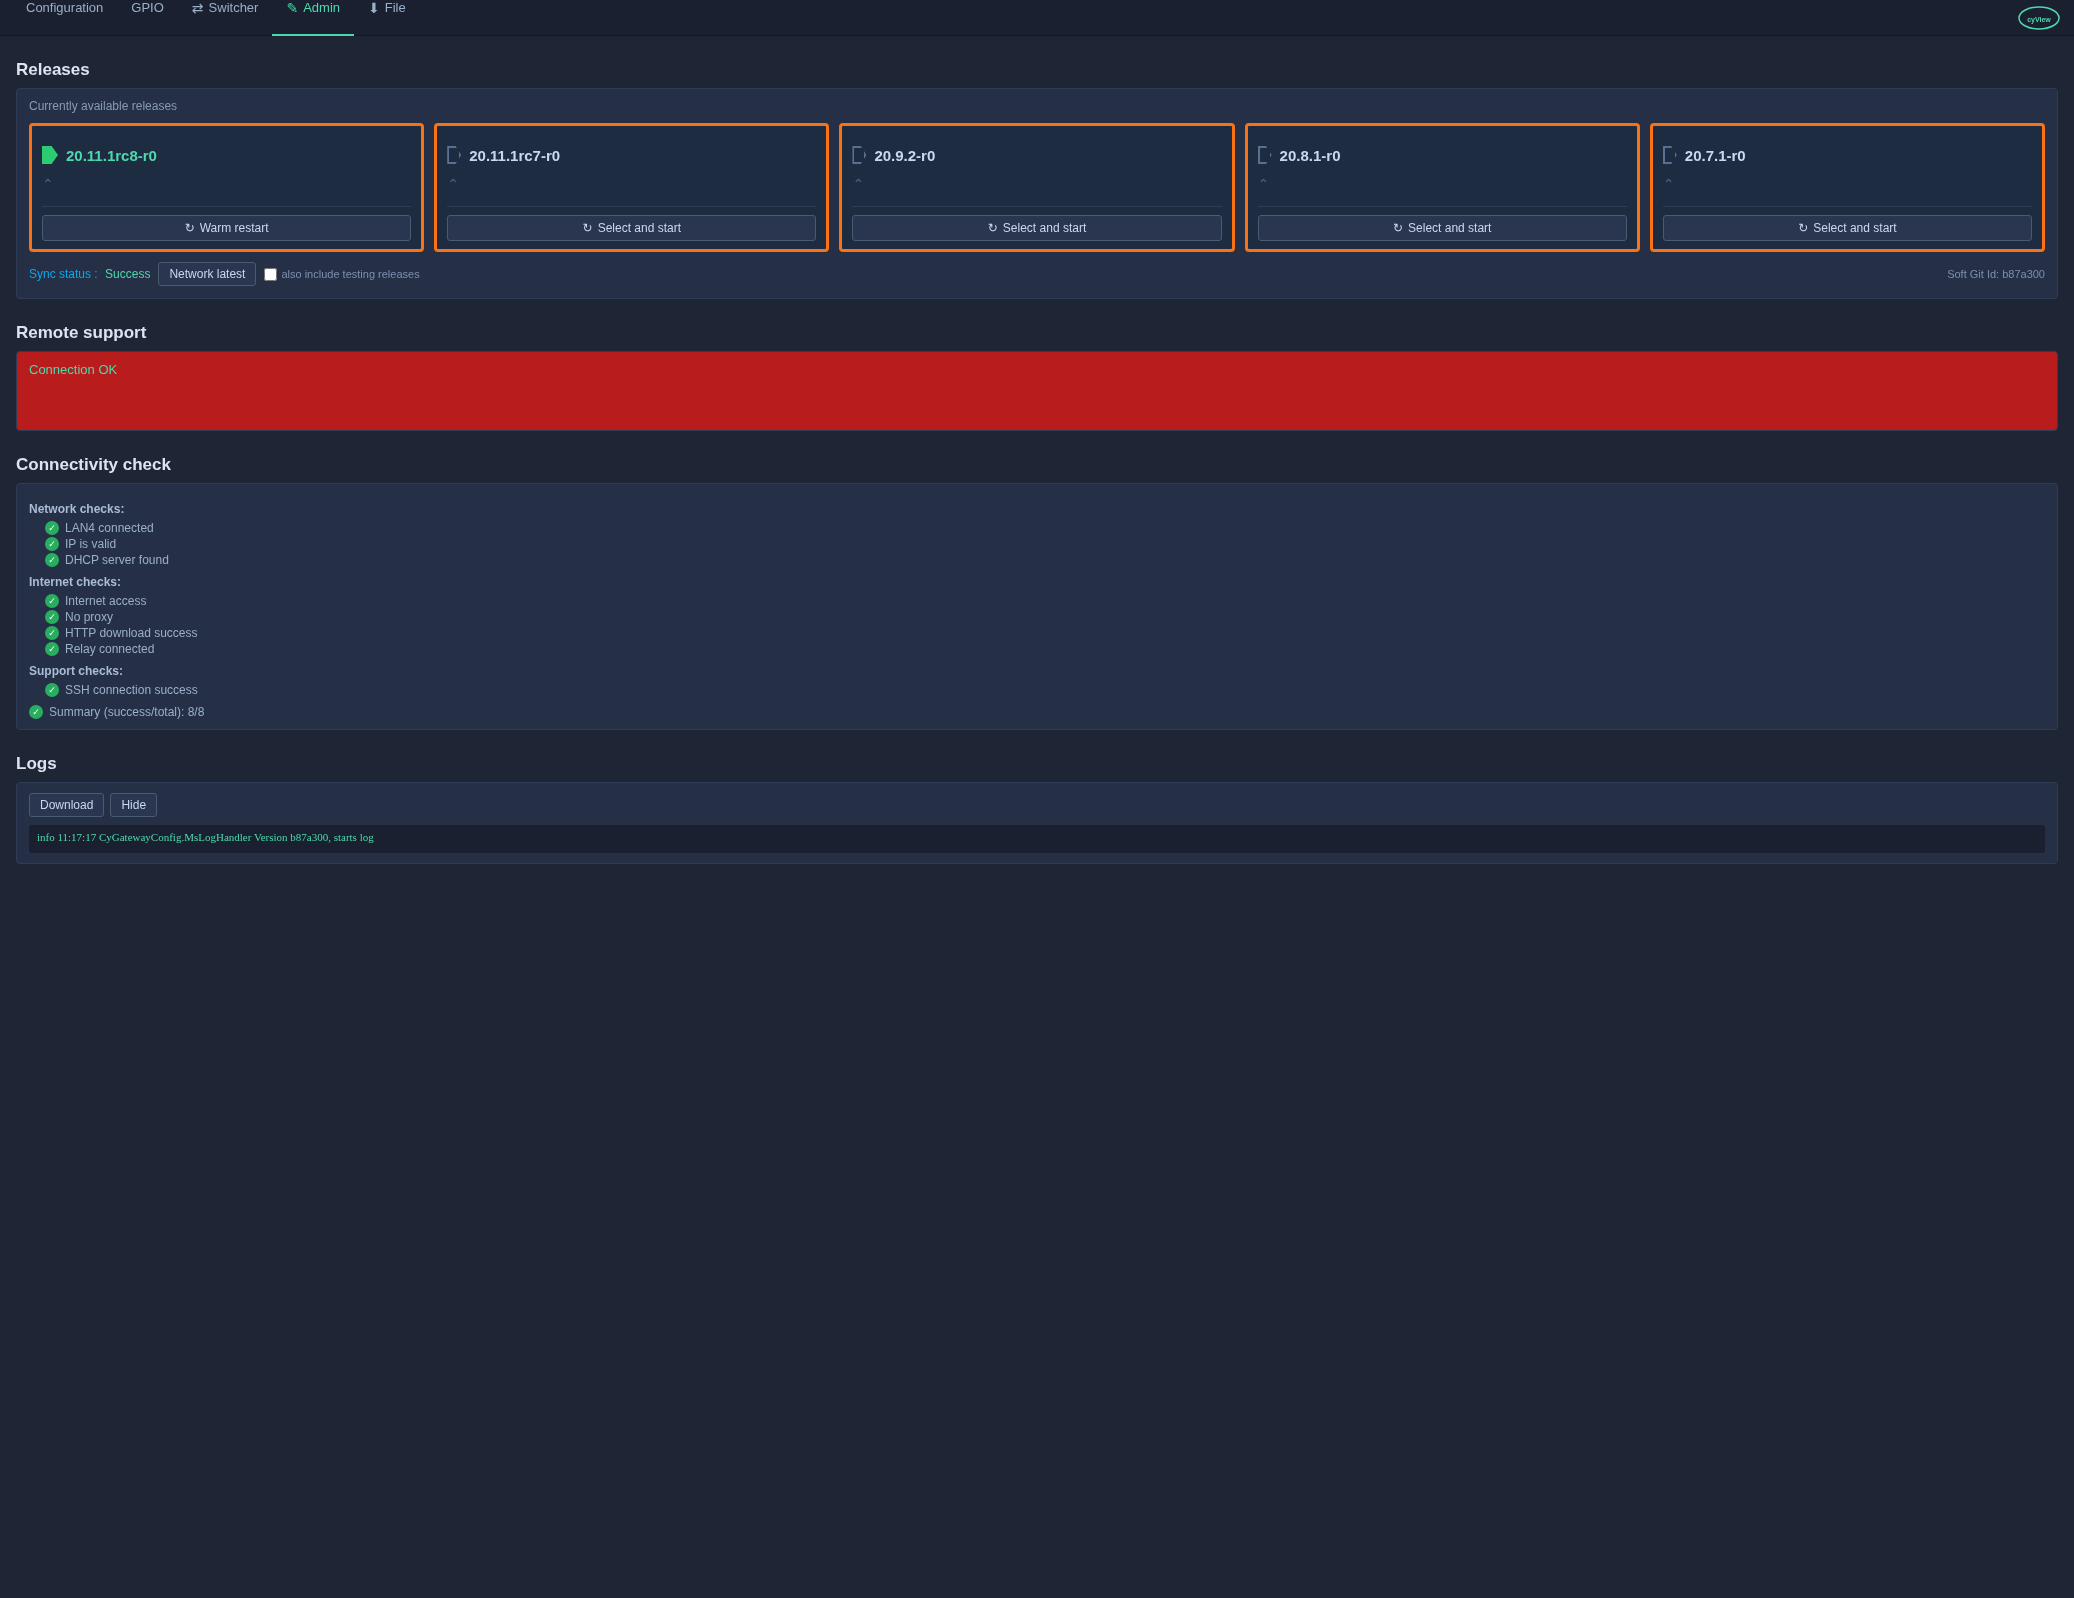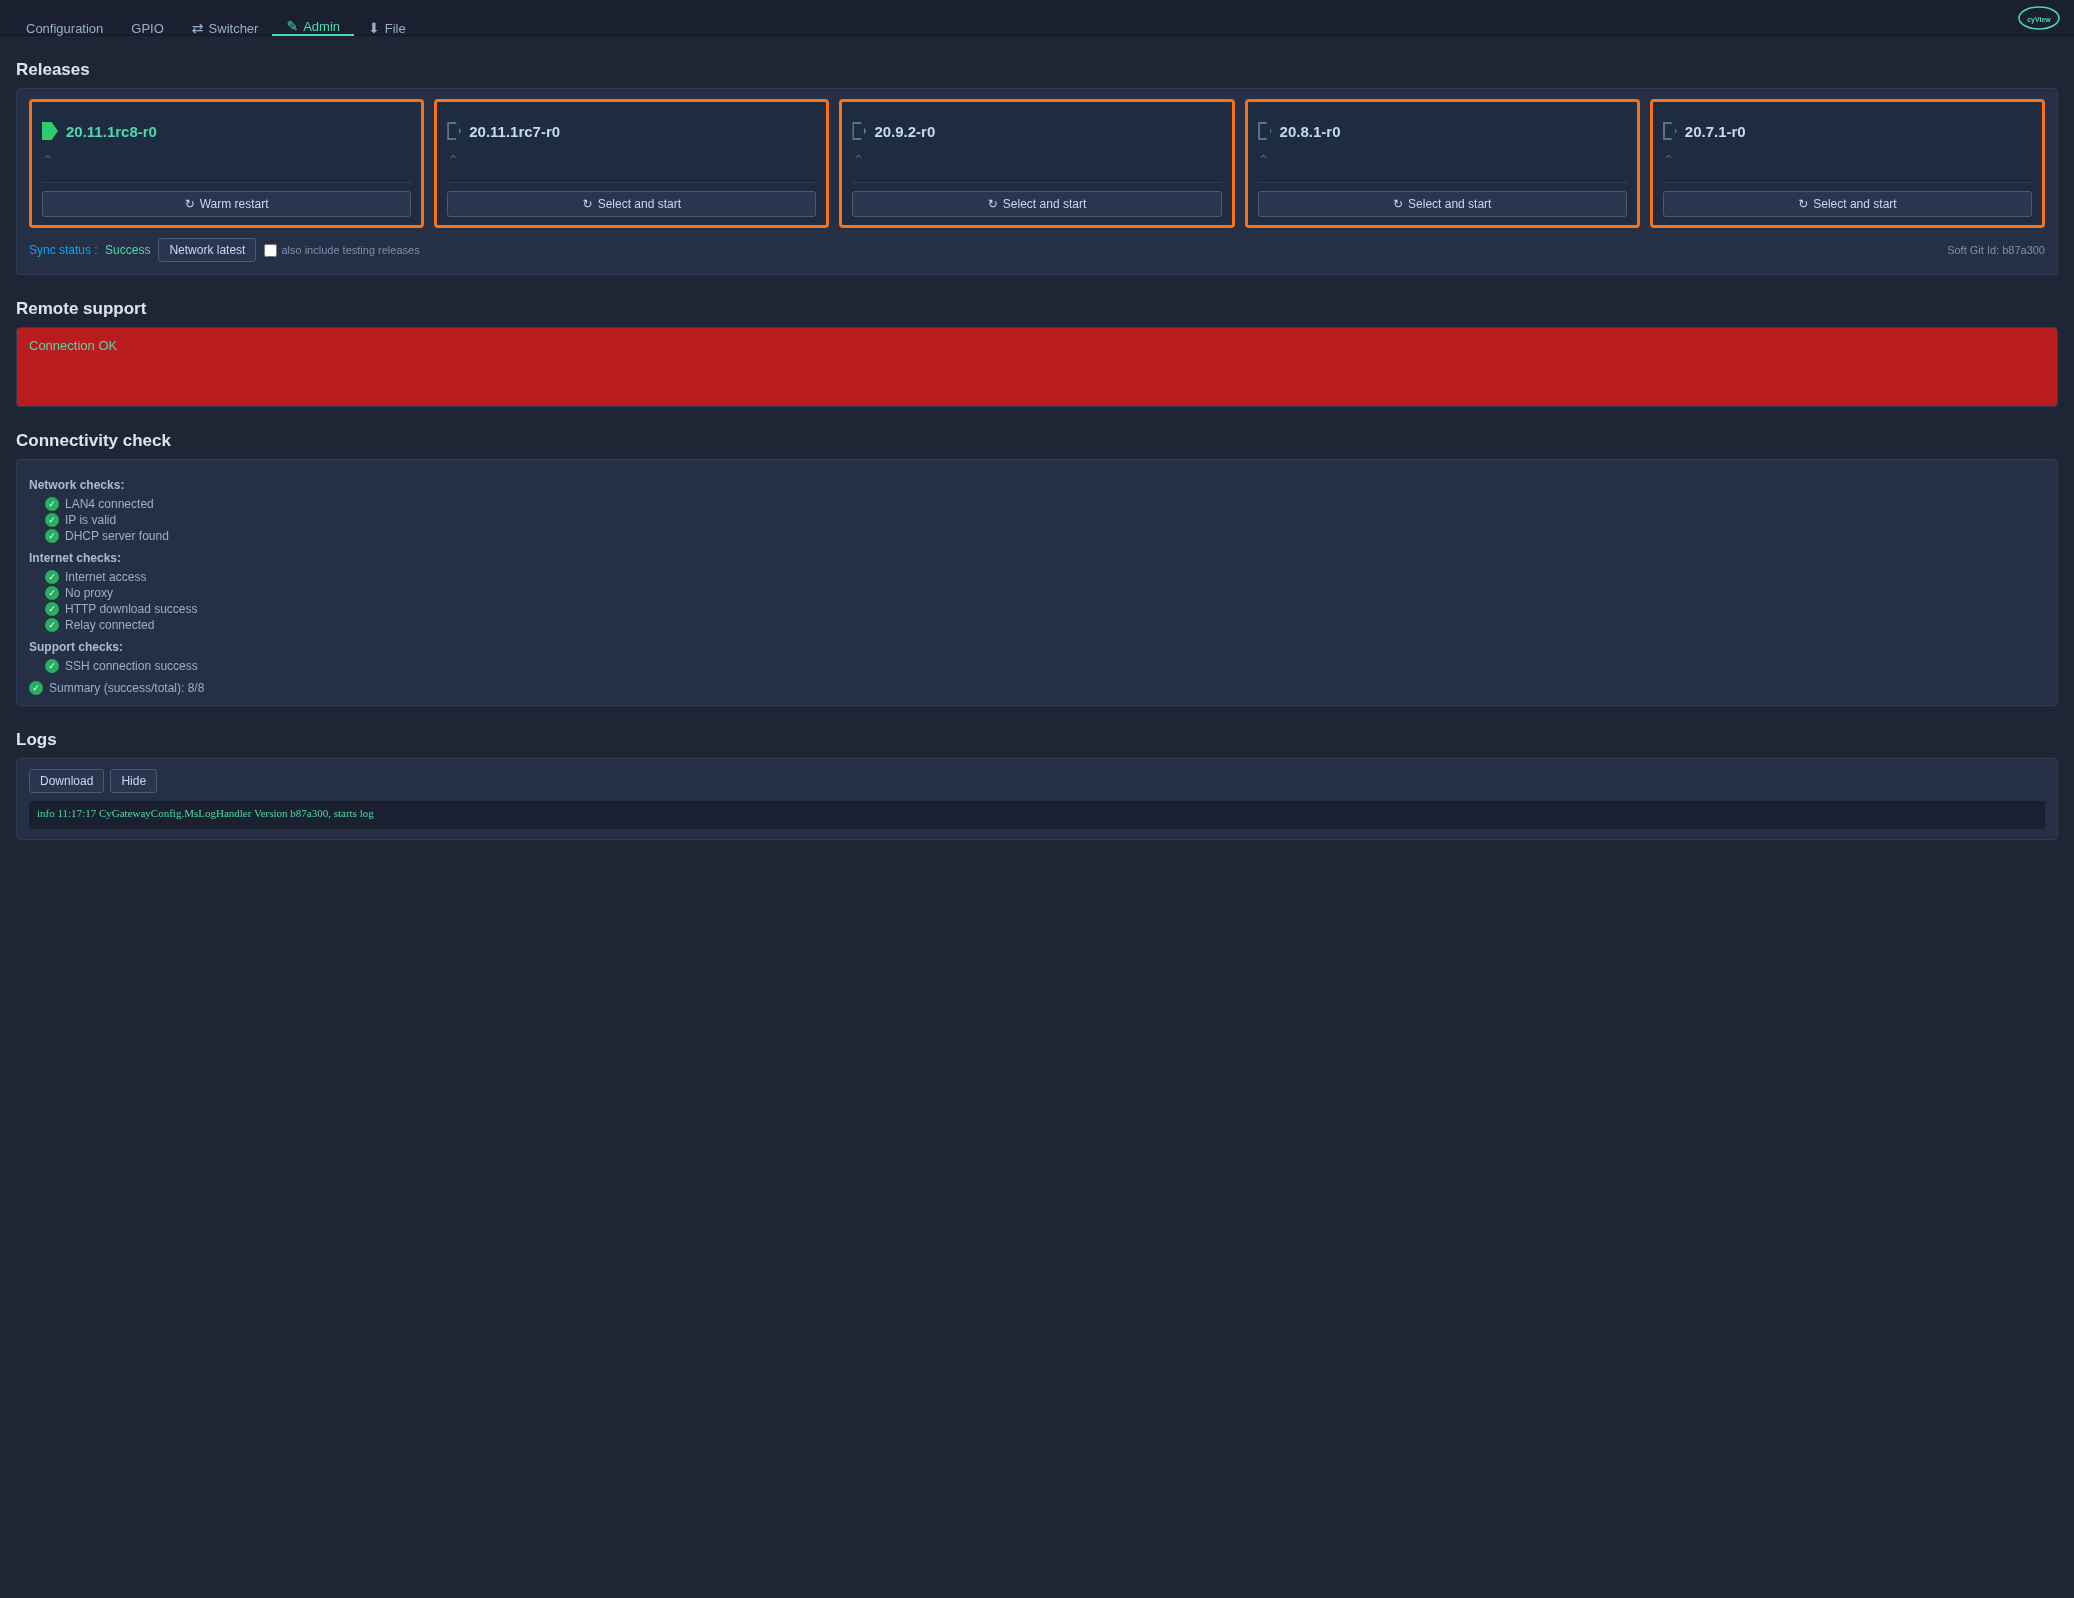--- a/index.html
+++ b/index.html
@@ -19,21 +19,21 @@
       padding: 0 12px;
       height: 36px;
       border-bottom: 1px solid #111827;
       position: relative;
     }
     .nav-item {
       color: #9aafc8;
       padding: 0 14px;
       height: 36px;
       display: flex;
-      align-items: flex-end;
+      align-items: flex-start;
       cursor: pointer;
       font-size: 13px;
       gap: 5px;
     }
     .nav-item.active {
       color: #4dd9ac;
       border-bottom: 2px solid #4dd9ac;
     }
     .nav-logo {
       margin-left: auto;
@@ -316,20 +316,21 @@
   <svg class="nav-logo" viewBox="0 0 46 28">
     <ellipse cx="23" cy="14" rx="20" ry="11" fill="none" stroke="#4dd9ac" stroke-width="1.5"></ellipse>
     <text x="23" y="18" text-anchor="middle" font-size="7" fill="#4dd9ac" font-weight="bold">cyView</text>
   </svg>
 </nav>
 
 <div class="main">
 
   <div class="section-title">Releases</div>
   <div class="releases-section">
+    <div class="releases-subtitle">Currently available releases</div>
 
     <div class="releases-grid">
 
       <div class="release-card">
         <div class="release-header">
           <div class="release-icon-active"></div>
           <span class="release-name-active">20.11.1rc8-r0</span>
         </div>
         <div class="release-chevron">⌃</div>
         <hr class="release-divider">

